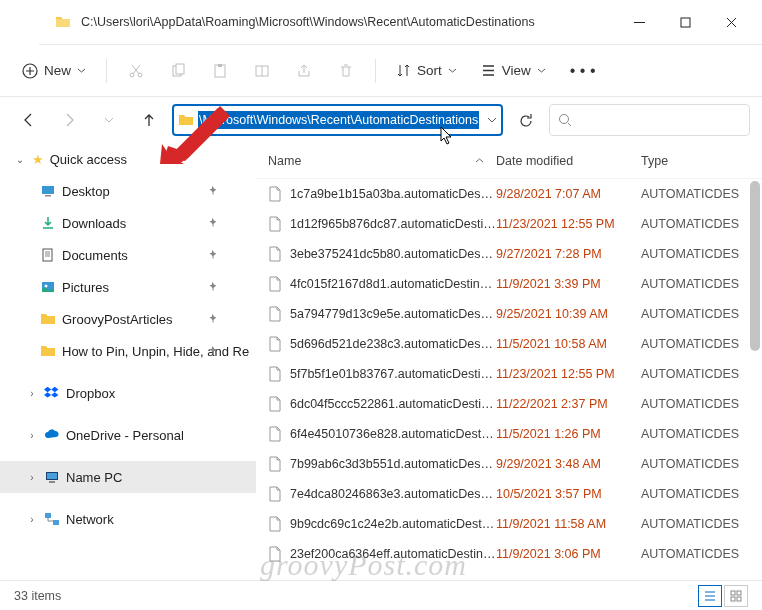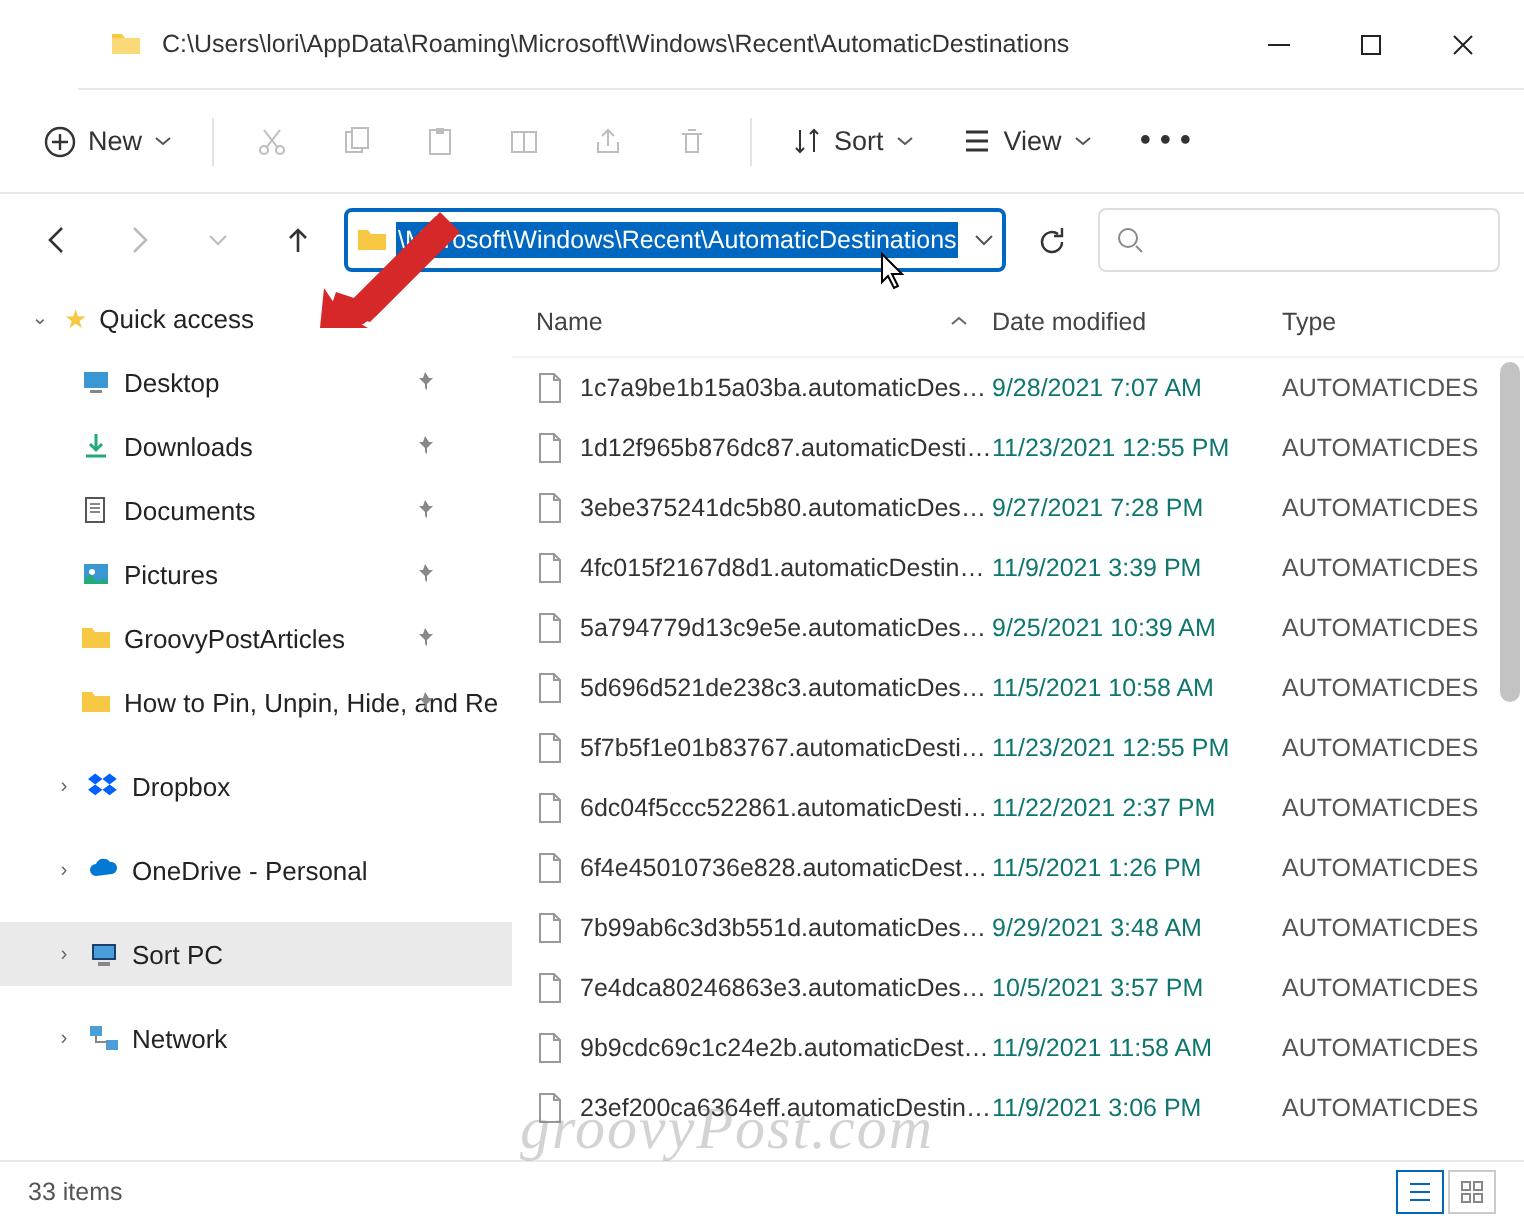--- a/index.html
+++ b/index.html
@@ -40,21 +40,21 @@
 .selected { background: #eaeaea; }
 
 .content { flex: 1; display: flex; flex-direction: column; overflow: hidden; position: relative;}
 .cols { height: 36px; display: flex; align-items: center; font-size: 12.5px; color: #444; border-bottom: 1px solid #f3f3f3;}
 .col-name { width: 240px; padding-left: 12px; display: flex; align-items: center; gap: 8px;}
 .col-date { width: 145px; }
 .col-type { flex: 1; }
 .rows { flex: 1; overflow-y: auto; }
 .row { height: 30px; display: flex; align-items: center; font-size: 12.5px; color: #333;}
 .row .c-name { width: 240px; padding-left: 12px; display: flex; align-items: center; gap: 8px; overflow: hidden; white-space: nowrap;}
-.row .c-date { width: 145px; color: #0f766e;}
+.row .c-date { width: 145px; color: #c2410c;}
 .row .c-type { flex: 1; color: #555; overflow: hidden; white-space: nowrap; }
 .file-ic { width: 14px; height: 16px; flex-shrink: 0;}
 .scroll-ind { position: absolute; right: 2px; top: 38px; width: 10px; height: 170px; background: #c3c3c3; border-radius: 5px; }
 
 .statusbar { height: 30px; border-top: 1px solid #e8e8e8; display: flex; align-items: center; padding: 12px 14px; font-size: 12.5px; color: #555;}
 .sb-right { margin-left: auto; display: flex; gap: 2px; }
 .sb-btn { width: 24px; height: 22px; border: 1px solid #ccc; display: flex; align-items: center; justify-content: center; }
 .sb-btn.active { border-color: #0067c0; color: #0067c0; }
 
 .arrow-overlay { position: absolute; left: 160px; top: 106px; pointer-events: none; z-index: 50;}
@@ -300,21 +300,21 @@
       <span>OneDrive - Personal</span>
     </div>
     <div style="height:10px"></div>
     <div class="side-item side-sub2 selected">
       <span class="chev">›</span>
       <svg width="16" height="16" viewBox="0 0 16 16">
           <rect x="2" y="3" width="12" height="8" fill="#1b3e6f"></rect>
           <rect x="3" y="4" width="10" height="6" fill="#4a9eda"></rect>
           <rect x="5" y="12" width="6" height="2" fill="#888"></rect>
         </svg>
-      <span>Sort PC</span>
+      <span>Name PC</span>
     </div>
     <div style="height:10px"></div>
     <div class="side-item side-sub2">
       <span class="chev">›</span>
       <svg width="16" height="16" viewBox="0 0 16 16">
           <rect x="1" y="2" width="6" height="5" fill="#4a9eda"></rect>
           <rect x="9" y="9" width="6" height="5" fill="#4a9eda"></rect>
           <path d="M4 7v3h6" stroke="#888" fill="none"></path>
         </svg>
       <span>Network</span>

